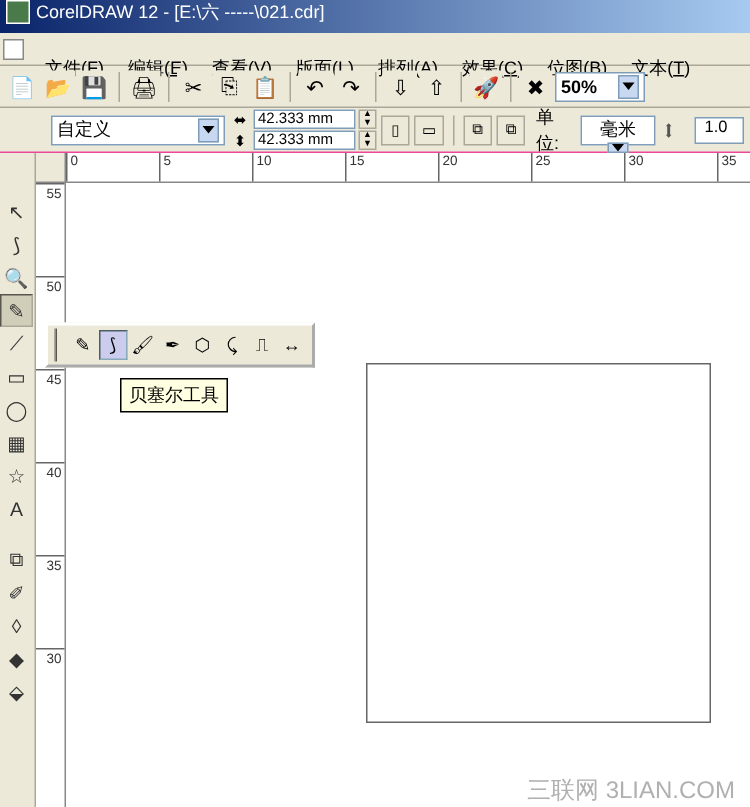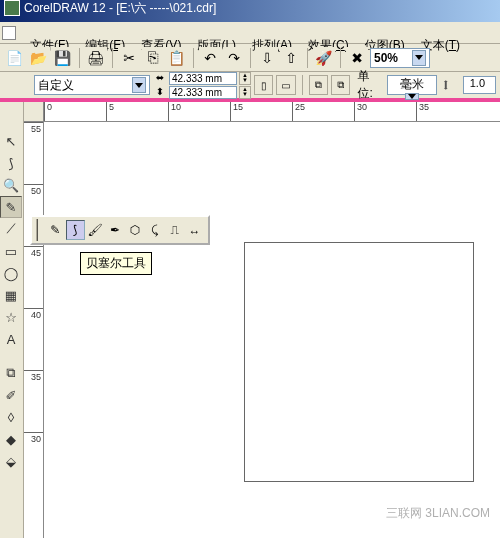--- a/index.html
+++ b/index.html
@@ -11,21 +11,21 @@
 .menu-bar { height: 22px; background: #ece9d8; border-bottom: 1px solid #aca899; display: flex; align-items: center; padding: 0 2px; font-size: 12px; }
 .menu-bar .mitem { padding: 0 8px; cursor: pointer; margin-top: 25px; }
 .menu-bar .mitem u { text-decoration: underline; }
 .menu-bar .sys-icon { width: 14px; height: 14px; background: #fff; border: 1px solid #888; margin-right: 6px; }
 
 .toolbar1 { height: 28px; background: #ece9d8; border-bottom: 1px solid #aca899; display: flex; align-items: center; padding: 0 4px; gap: 2px; }
 .tbtn { width: 22px; height: 22px; border: 1px solid transparent; background: #ece9d8; display: flex; align-items: center; justify-content: center; cursor: pointer; font-size: 14px; }
 .sep { width: 1px; height: 20px; background: #aca899; margin: 0 3px; }
 .zoom-combo { width: 60px; height: 20px; background: #fff; border: 1px solid #7f9db9; font-size: 12px; display: flex; align-items: center; padding: 0 3px; justify-content: space-between; font-weight: bold; }
 
-.toolbar2 { height: 30px; background: #ece9d8; border-bottom: 4px solid #ec4899; display: flex; align-items: center; padding: 0 4px; gap: 3px; font-size: 12px; }
+.toolbar2 { height: 30px; background: #ece9d8; border-bottom: 1px solid #ec4899; display: flex; align-items: center; padding: 0 4px; gap: 3px; font-size: 12px; }
 .preset-combo { width: 120px; height: 20px; background: #fff; border: 1px solid #7f9db9; display: flex; align-items: center; padding: 0 3px; justify-content: space-between; margin-left: 30px; }
 .dim-stack { display: flex; flex-direction: column; gap: 0; }
 .dim-row { display: flex; align-items: center; gap: 2px; height: 14px; }
 .dim-ico { width: 14px; height: 12px; background: #ece9d8; font-size: 10px; text-align: center; }
 .dim-val { width: 68px; height: 13px; background: #fff; border: 1px solid #7f9db9; font-size: 10px; padding: 0 2px; line-height: 11px; }
 .spin { width: 12px; height: 13px; background: #ece9d8; border: 1px solid #aca899; font-size: 6px; display: flex; flex-direction: column; }
 .spin div { flex: 1; text-align: center; line-height: 5px; }
 .orient-btn { width: 20px; height: 20px; border: 1px solid #aca899; background: #ece9d8; font-size: 10px; display: flex; align-items: center; justify-content: center; }
 .unit-label { font-size: 12px; margin-left: 4px; }
 .unit-combo { width: 52px; height: 20px; background: #fff; border: 1px solid #7f9db9; display: flex; align-items: center; padding: 0 3px; justify-content: space-between; font-size: 12px; flex-direction: column; }
@@ -48,21 +48,21 @@
 .page-rect { position: absolute; left: 200px; top: 120px; width: 230px; height: 240px; background: #fff; border: 1px solid #666; }
 .page-shadow { position: absolute; left: 204px; top: 124px; width: 230px; height: 240px; background: #888; z-index: -1; }
 
 .flyout { position: absolute; top: 215px; left: 30px; width: 180px; height: 30px; background: #ece9d8; border: 2px outset #fff; display: flex; align-items: center; padding: 0 4px; gap: 1px; z-index: 100; }
 .flyout .handle { width: 6px; height: 22px; border-left: 2px ridge #aca899; margin-right: 3px; }
 .flyout .fbtn { width: 20px; height: 20px; display: flex; align-items: center; justify-content: center; font-size: 12px; cursor: pointer; }
 .flyout .fbtn.sel { border: 1px inset #8ab; background: #cce; }
 
 .tooltip { position: absolute; top: 252px; left: 80px; background: #ffffe1; border: 1px solid #000; padding: 2px 5px; font-size: 12px; z-index: 101; }
 
-.watermark { position: absolute; bottom: 16px; right: 10px; font-size: 12px; color: #b0b0b0; }
+.watermark { position: absolute; bottom: 0; right: 10px; font-size: 16px; color: #b0b0b0; }
 .watermark .en { font-family: Arial; }
 
 .dd-arrow { width: 0; height: 0; border-left: 4px solid transparent; border-right: 4px solid transparent; border-top: 5px solid #000; }
 .dd-box { width: 14px; height: 16px; background: #c8d8f0; border: 1px solid #7f9db9; display: flex; align-items: center; justify-content: center; }
 </style>
 </head>
 <body>
 
 <div class="title-bar">
   <div class="logo"></div>
@@ -172,20 +172,21 @@
     <div class="tool">⬙</div>
   </div>
 
   <div class="canvas-area">
     <div class="ruler-corner"></div>
     <div class="ruler-h">
         <div class="tick">0</div>
         <div class="tick">5</div>
         <div class="tick">10</div>
         <div class="tick">15</div>
+        <div class="tick">20</div>
         <div class="tick">25</div>
         <div class="tick">30</div>
         <div class="tick">35</div>
       </div>
     <div class="ruler-v">
         <div class="tick">55</div>
         <div class="tick">50</div>
         <div class="tick">45</div>
         <div class="tick">40</div>
         <div class="tick">35</div>

